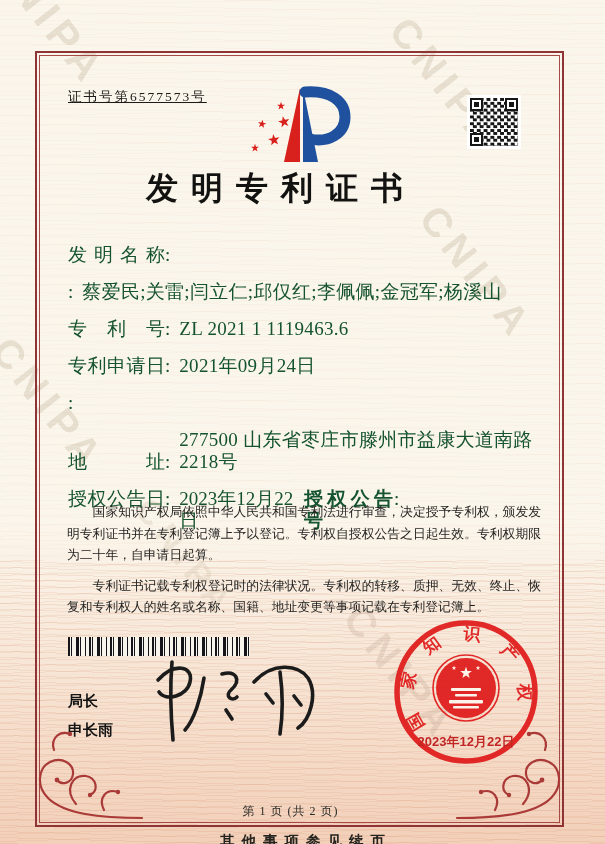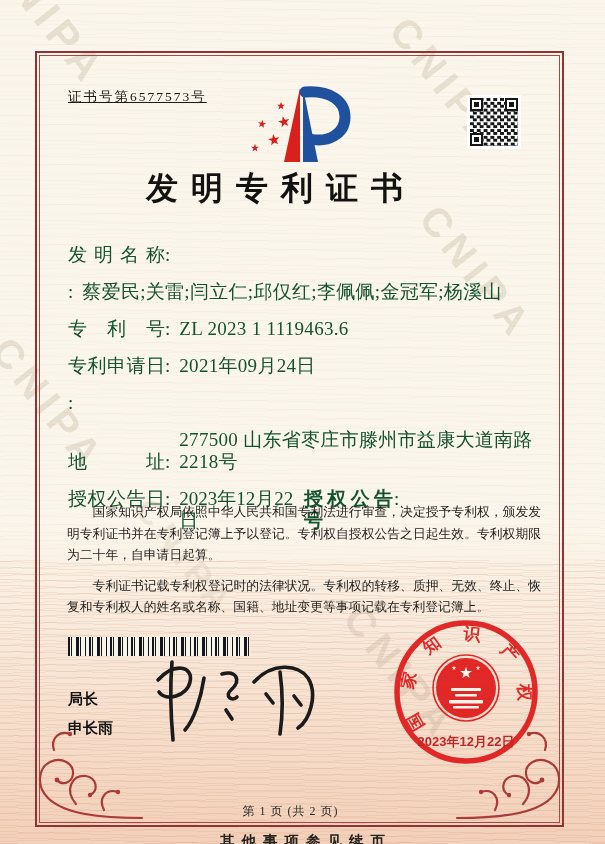--- a/index.html
+++ b/index.html
@@ -67,21 +67,21 @@
   .grant-right{display:flex;flex:1;}
   .grant-right .flabel{width:90px;letter-spacing:1px;font-weight:bold;}
 
   .paras{position:absolute;left:67px;top:502px;width:474px;font-size:12.8px;
     line-height:21.5px;color:#201f1d;text-align:justify;}
   .paras p{margin:0 0 9px 0;text-indent:2em;}
 
   .barcode{position:absolute;left:68px;top:637px;width:182px;height:19px;
     background:repeating-linear-gradient(90deg,#15151a 0 2px,#f7f4ec 2px 3px,#15151a 3px 4px,#f7f4ec 4px 8px,#15151a 8px 11px,#f7f4ec 11px 12px,#15151a 12px 13px,#f7f4ec 13px 17px,#15151a 17px 18px,#f7f4ec 18px 21px);}
 
-  .director{position:absolute;left:68px;top:686px;font-family:Liberation Mono, monospace;
+  .director{position:absolute;left:68px;top:686px;font-family:Liberation Sans, sans-serif;
     font-weight:bold;font-size:15px;color:#141414;line-height:29px;}
   .signature{position:absolute;left:138px;top:648px;}
 
   .seal{position:absolute;left:390px;top:616px;width:152px;height:158px;opacity:.95;}
 
   .flourish{position:absolute;top:706px;width:118px;height:118px;}
   .fl-left{left:30px;}
   .fl-right{right:36px;transform:scaleX(-1);}
 
   .page-no{position:absolute;left:0;top:803px;width:581px;text-align:center;
@@ -140,21 +140,21 @@
     <span class="flabel">发明名称</span>
       <span class="colon">:</span>
   </div>
   <div class="frow">
       <span class="colon">:</span>
     <span class="fvalue">蔡爱民;关雷;闫立仁;邱仅红;李佩佩;金冠军;杨溪山</span>
   </div>
   <div class="frow">
     <span class="flabel">专利号</span>
       <span class="colon">:</span>
-    <span class="fvalue">ZL 2023 1 1119463.6</span>
+    <span class="fvalue">ZL 2021 1 1119463.6</span>
   </div>
   <div class="frow">
     <span class="flabel">专利申请日</span>
       <span class="colon">:</span>
     <span class="fvalue">2021年09月24日</span>
   </div>
   <div class="frow">
       <span class="colon">:</span>
   </div>
   <div class="frow">

